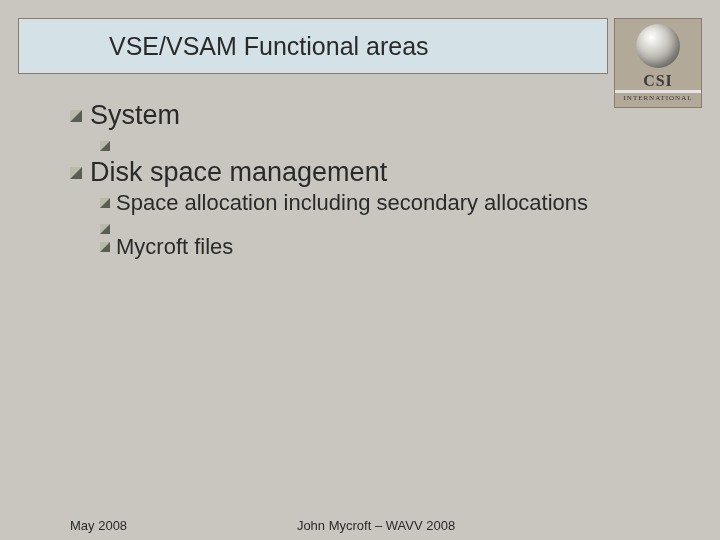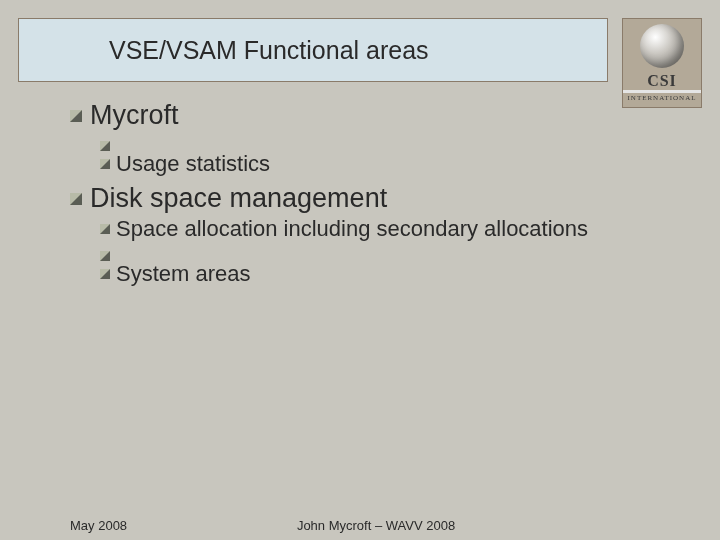--- a/index.html
+++ b/index.html
@@ -8,37 +8,37 @@
     background: #c8c6be;
     font-family: Verdana, Geneva, sans-serif;
     position: relative;
     overflow: hidden;
   }
   .title-bar {
     position: absolute;
     left: 18px;
     top: 18px;
     width: 590px;
-    height: 64px;
+    height: 56px;
     background: #d4e2e8;
     border: 1px solid #8a7b6a;
     display: flex;
     align-items: center;
     padding-left: 90px;
   }
   .title-bar span {
     font-family: Arial, Helvetica, sans-serif;
     font-size: 25px;
     color: #2a2a2a;
   }
   .logo {
     position: absolute;
     right: 18px;
     top: 18px;
-    width: 80px;
+    width: 88px;
     height: 90px;
     background: #b3a998;
     border: 1px solid #8a7b6a;
     display: flex;
     flex-direction: column;
     align-items: center;
     justify-content: center;
   }
   .logo .globe {
     width: 44px;
@@ -132,45 +132,41 @@
 
 <div class="logo">
   <div class="globe"></div>
   <div class="csi">CSI</div>
   <div class="intl">INTERNATIONAL</div>
 </div>
 
 <div class="content">
   <div class="l1">
     <div class="bullet"></div>
-    <span>Mycroft</span>
+    <span>System</span>
   </div>
   <div class="l2">
     <div class="bullet"></div>
-  </div>
-  <div class="l2">
-    <div class="bullet"></div>
-    <span>Usage statistics</span>
   </div>
 
   <div class="gap"></div>
 
   <div class="l1">
     <div class="bullet"></div>
     <span>Disk space management</span>
   </div>
   <div class="l2">
     <div class="bullet"></div>
     <span>Space allocation including secondary allocations</span>
   </div>
   <div class="l2">
     <div class="bullet"></div>
   </div>
   <div class="l2">
     <div class="bullet"></div>
-    <span>System areas</span>
+    <span>Mycroft files</span>
   </div>
 </div>
 
 <div class="footer">
   <div class="date">May 2008</div>
   <div class="author">John Mycroft – WAVV 2008</div>
 </div>
 
 </body></html>

